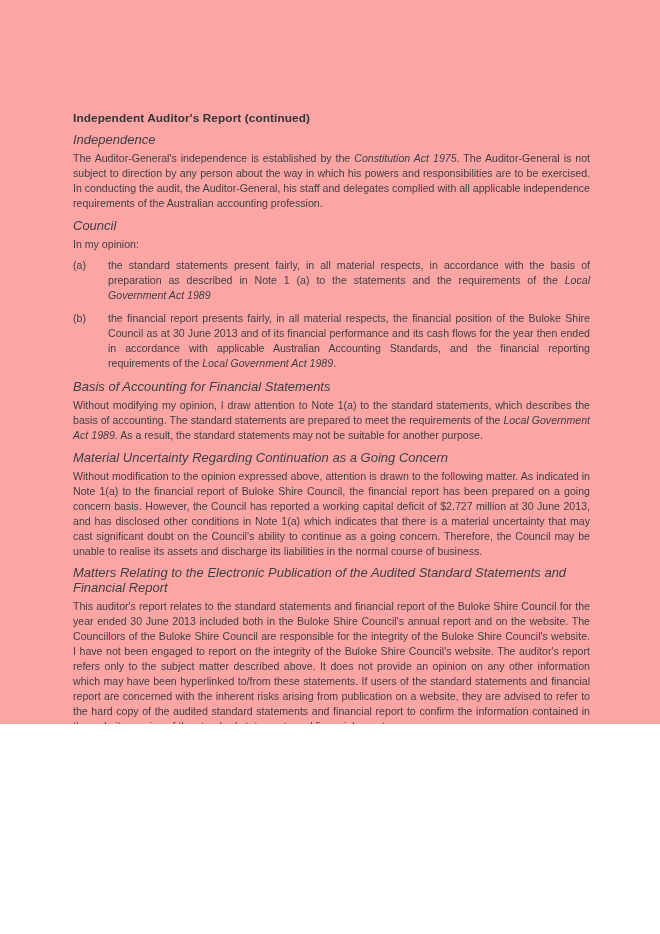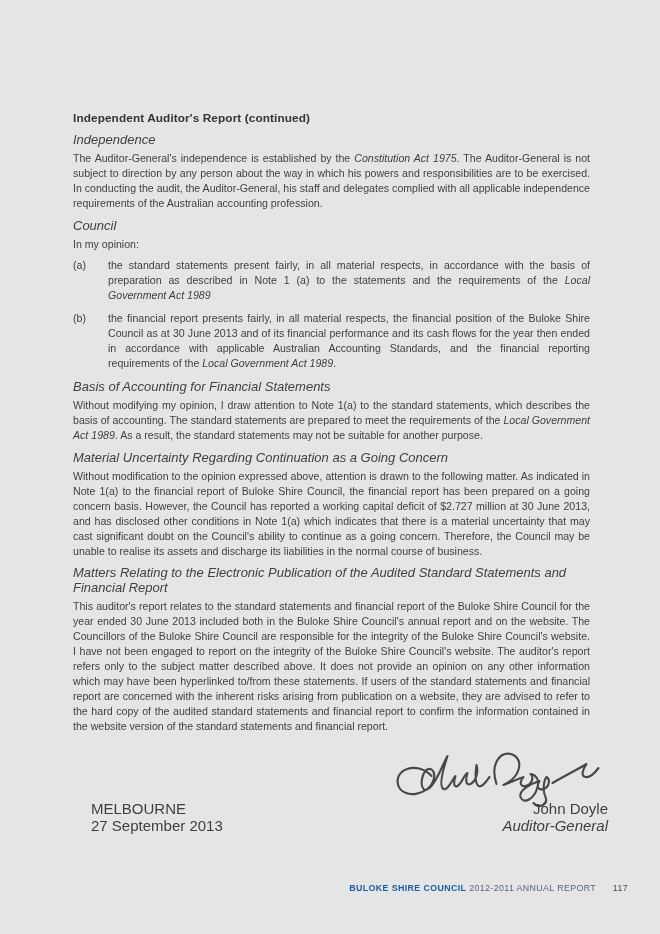--- a/index.html
+++ b/index.html
@@ -1,20 +1,20 @@
 <!DOCTYPE html>
 <html><head>
 <meta charset="utf-8">
 <style>
   html, body { margin: 0; padding: 0; background: #ffffff; }
   .page {
     position: relative;
     width: 660px;
-    height: 934px;
-    background: #e5e5e5;
+    height: 724px;
+    background: #fca5a5;
     font-family: "Liberation Sans", sans-serif;
     color: #3d3f42;
     overflow: hidden;
   }
   .content {
     position: absolute;
     left: 73px;
     width: 517px;
     top: 111px;
   }

